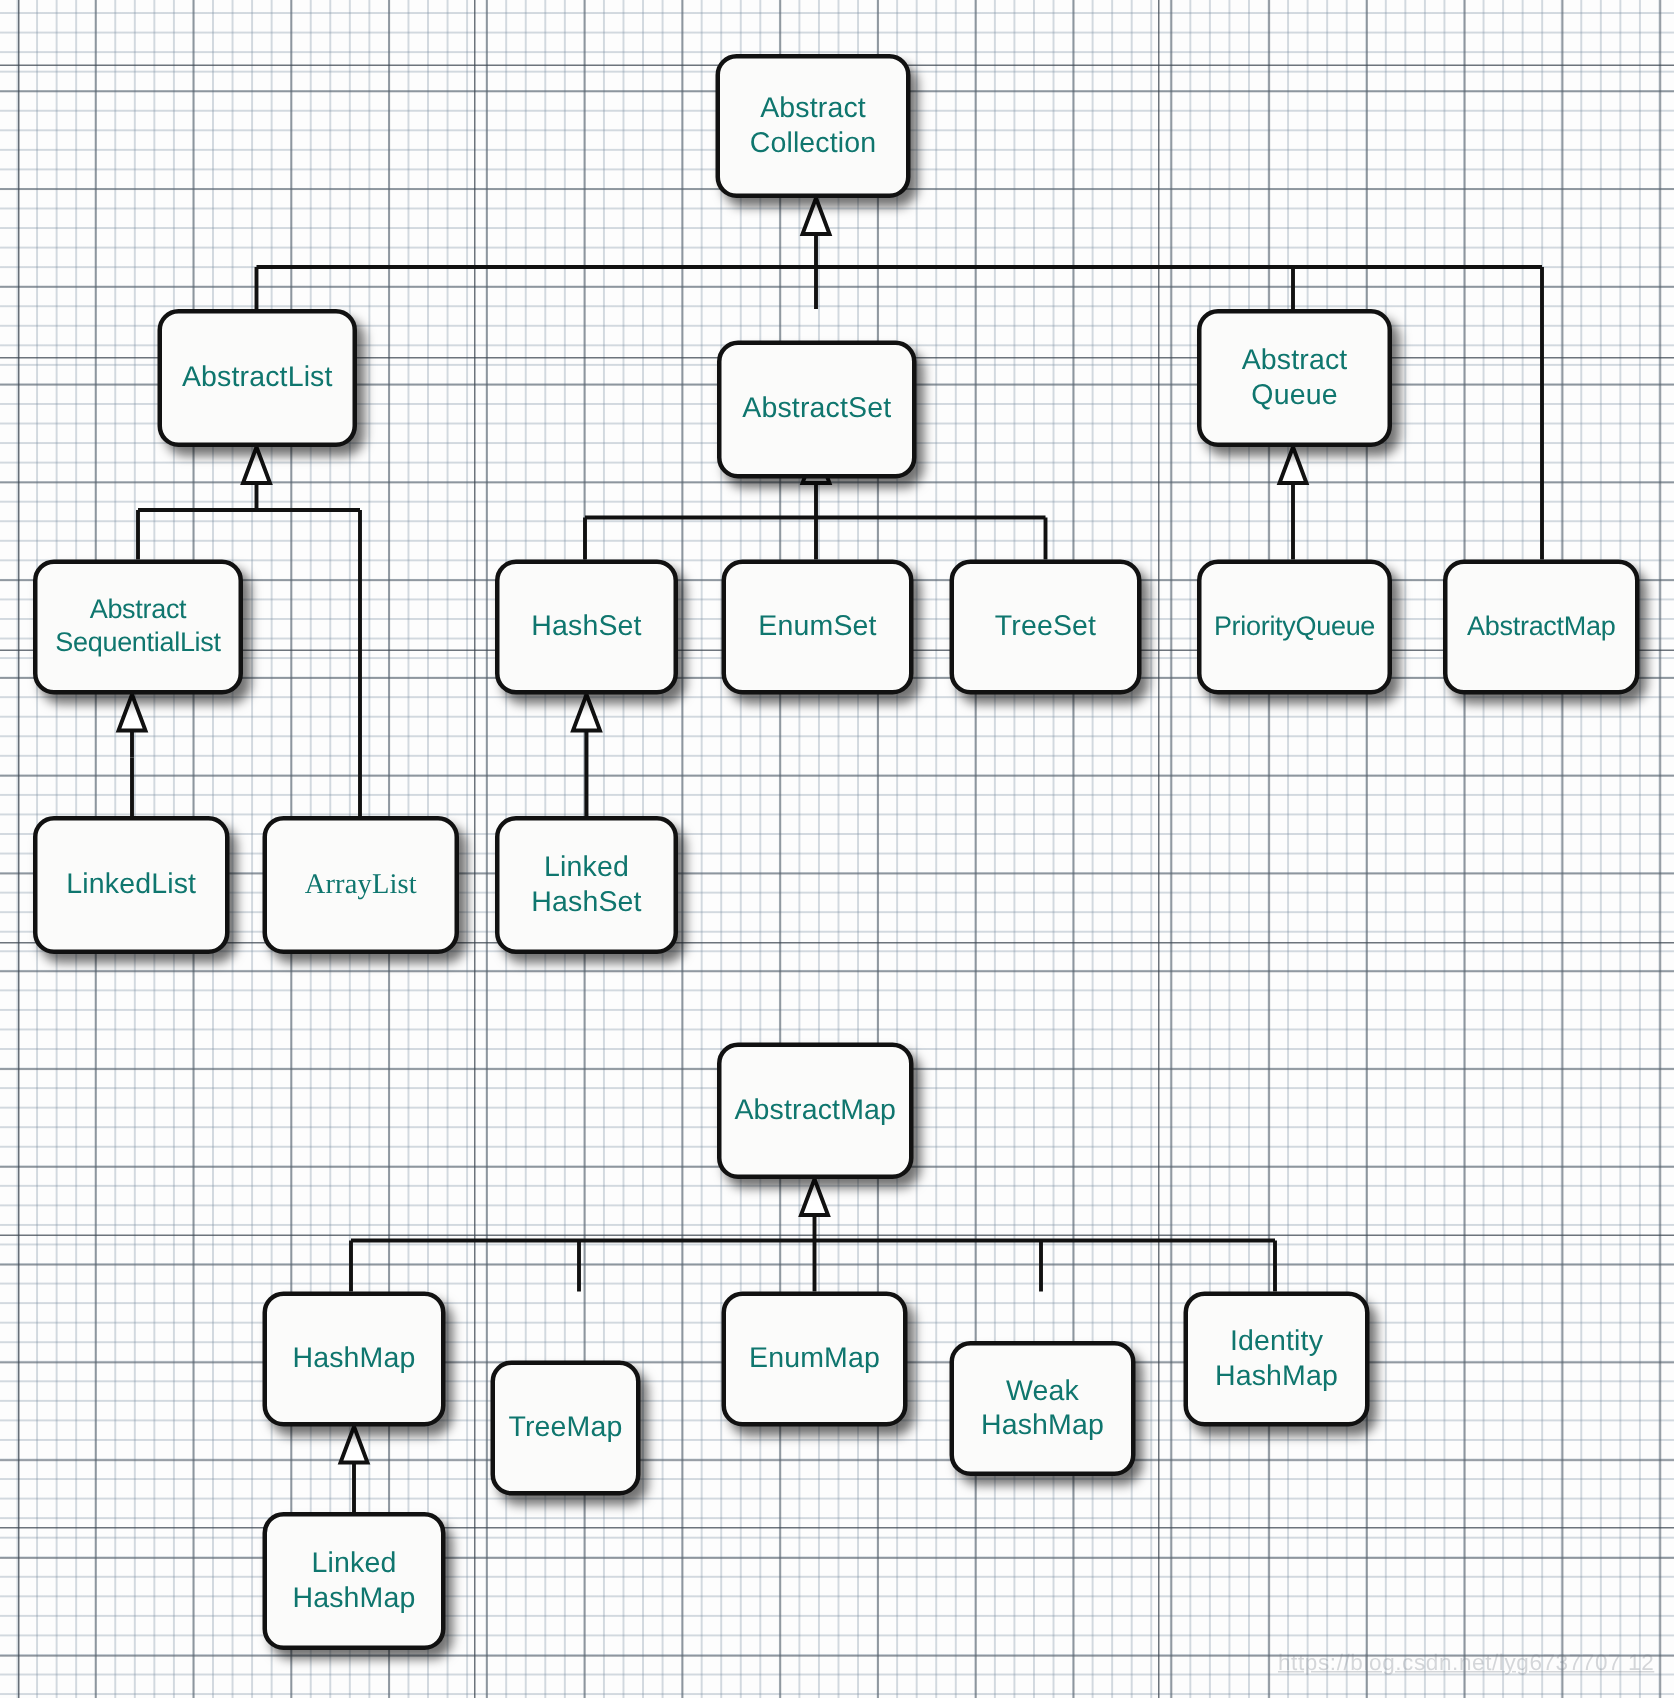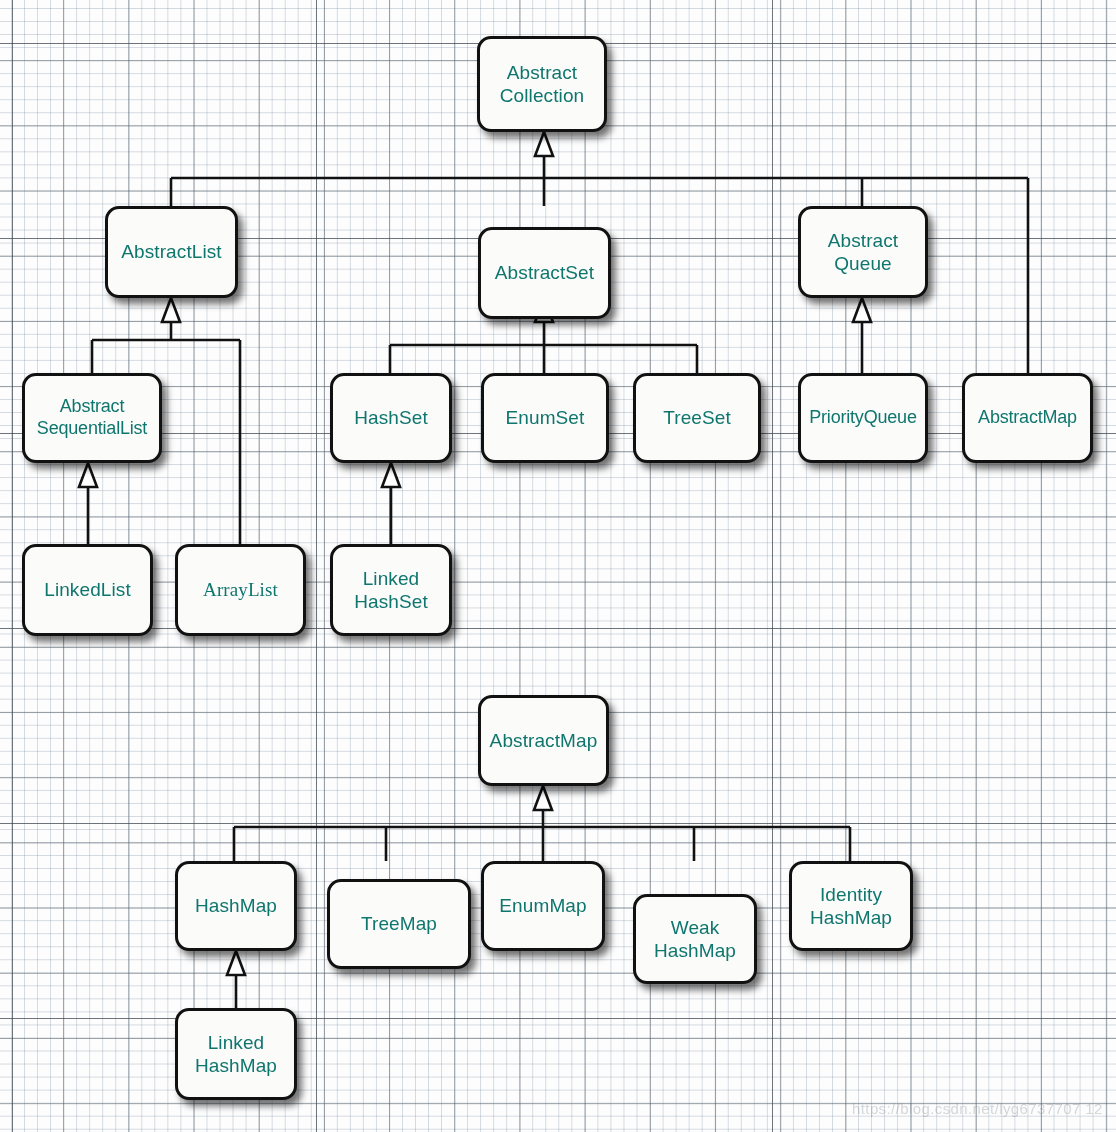--- a/index.html
+++ b/index.html
@@ -61,20 +61,21 @@
   #watermark {
     position: absolute;
     left: 852px;
     top: 1100px;
     font-size: 15px;
     color: rgba(120,125,135,0.30);
     letter-spacing: 0.4px;
     white-space: nowrap;
     z-index: 8;
     pointer-events: none;
+    text-decoration: underline;
   }
 </style>
 </head>
 <body>
 
 <div id="canvas">
 
   <div class="heavy-rule" style="left:0;top:43px;width:1116px;height:1px;"></div>
   <div class="heavy-rule" style="left:0;top:238px;width:1116px;height:1px;"></div>
   <div class="heavy-rule" style="left:0;top:433px;width:1116px;height:1px;"></div>
@@ -152,21 +153,21 @@
   <div class="node tight" style="left:962px;top:373px;width:131px;height:90px;">AbstractMap</div>
 
   <div class="node" style="left:22px;top:544px;width:131px;height:92px;">LinkedList</div>
   <div class="node" style="left:175px;top:544px;width:131px;height:92px;font-family:Liberation Serif, serif;">ArrayList</div>
   <div class="node" style="left:330px;top:544px;width:122px;height:92px;">Linked
 HashSet</div>
 
   <div class="node" style="left:478px;top:695px;width:131px;height:91px;">AbstractMap</div>
 
   <div class="node" style="left:175px;top:861px;width:122px;height:90px;">HashMap</div>
-  <div class="node" style="left:327px;top:879px;width:144px;height:90px;">TreeMap</div>
+  <div class="node" style="left:327px;top:907px;width:100px;height:90px;">TreeMap</div>
   <div class="node" style="left:481px;top:861px;width:124px;height:90px;">EnumMap</div>
   <div class="node" style="left:633px;top:861px;width:124px;height:90px;margin-top:33px;">Weak
 HashMap</div>
   <div class="node" style="left:789px;top:861px;width:124px;height:90px;">Identity
 HashMap</div>
 
   <div class="node" style="left:175px;top:1008px;width:122px;height:92px;">Linked
 HashMap</div>
 
   <div id="watermark">https://blog.csdn.net/lyg6737707 12</div>

